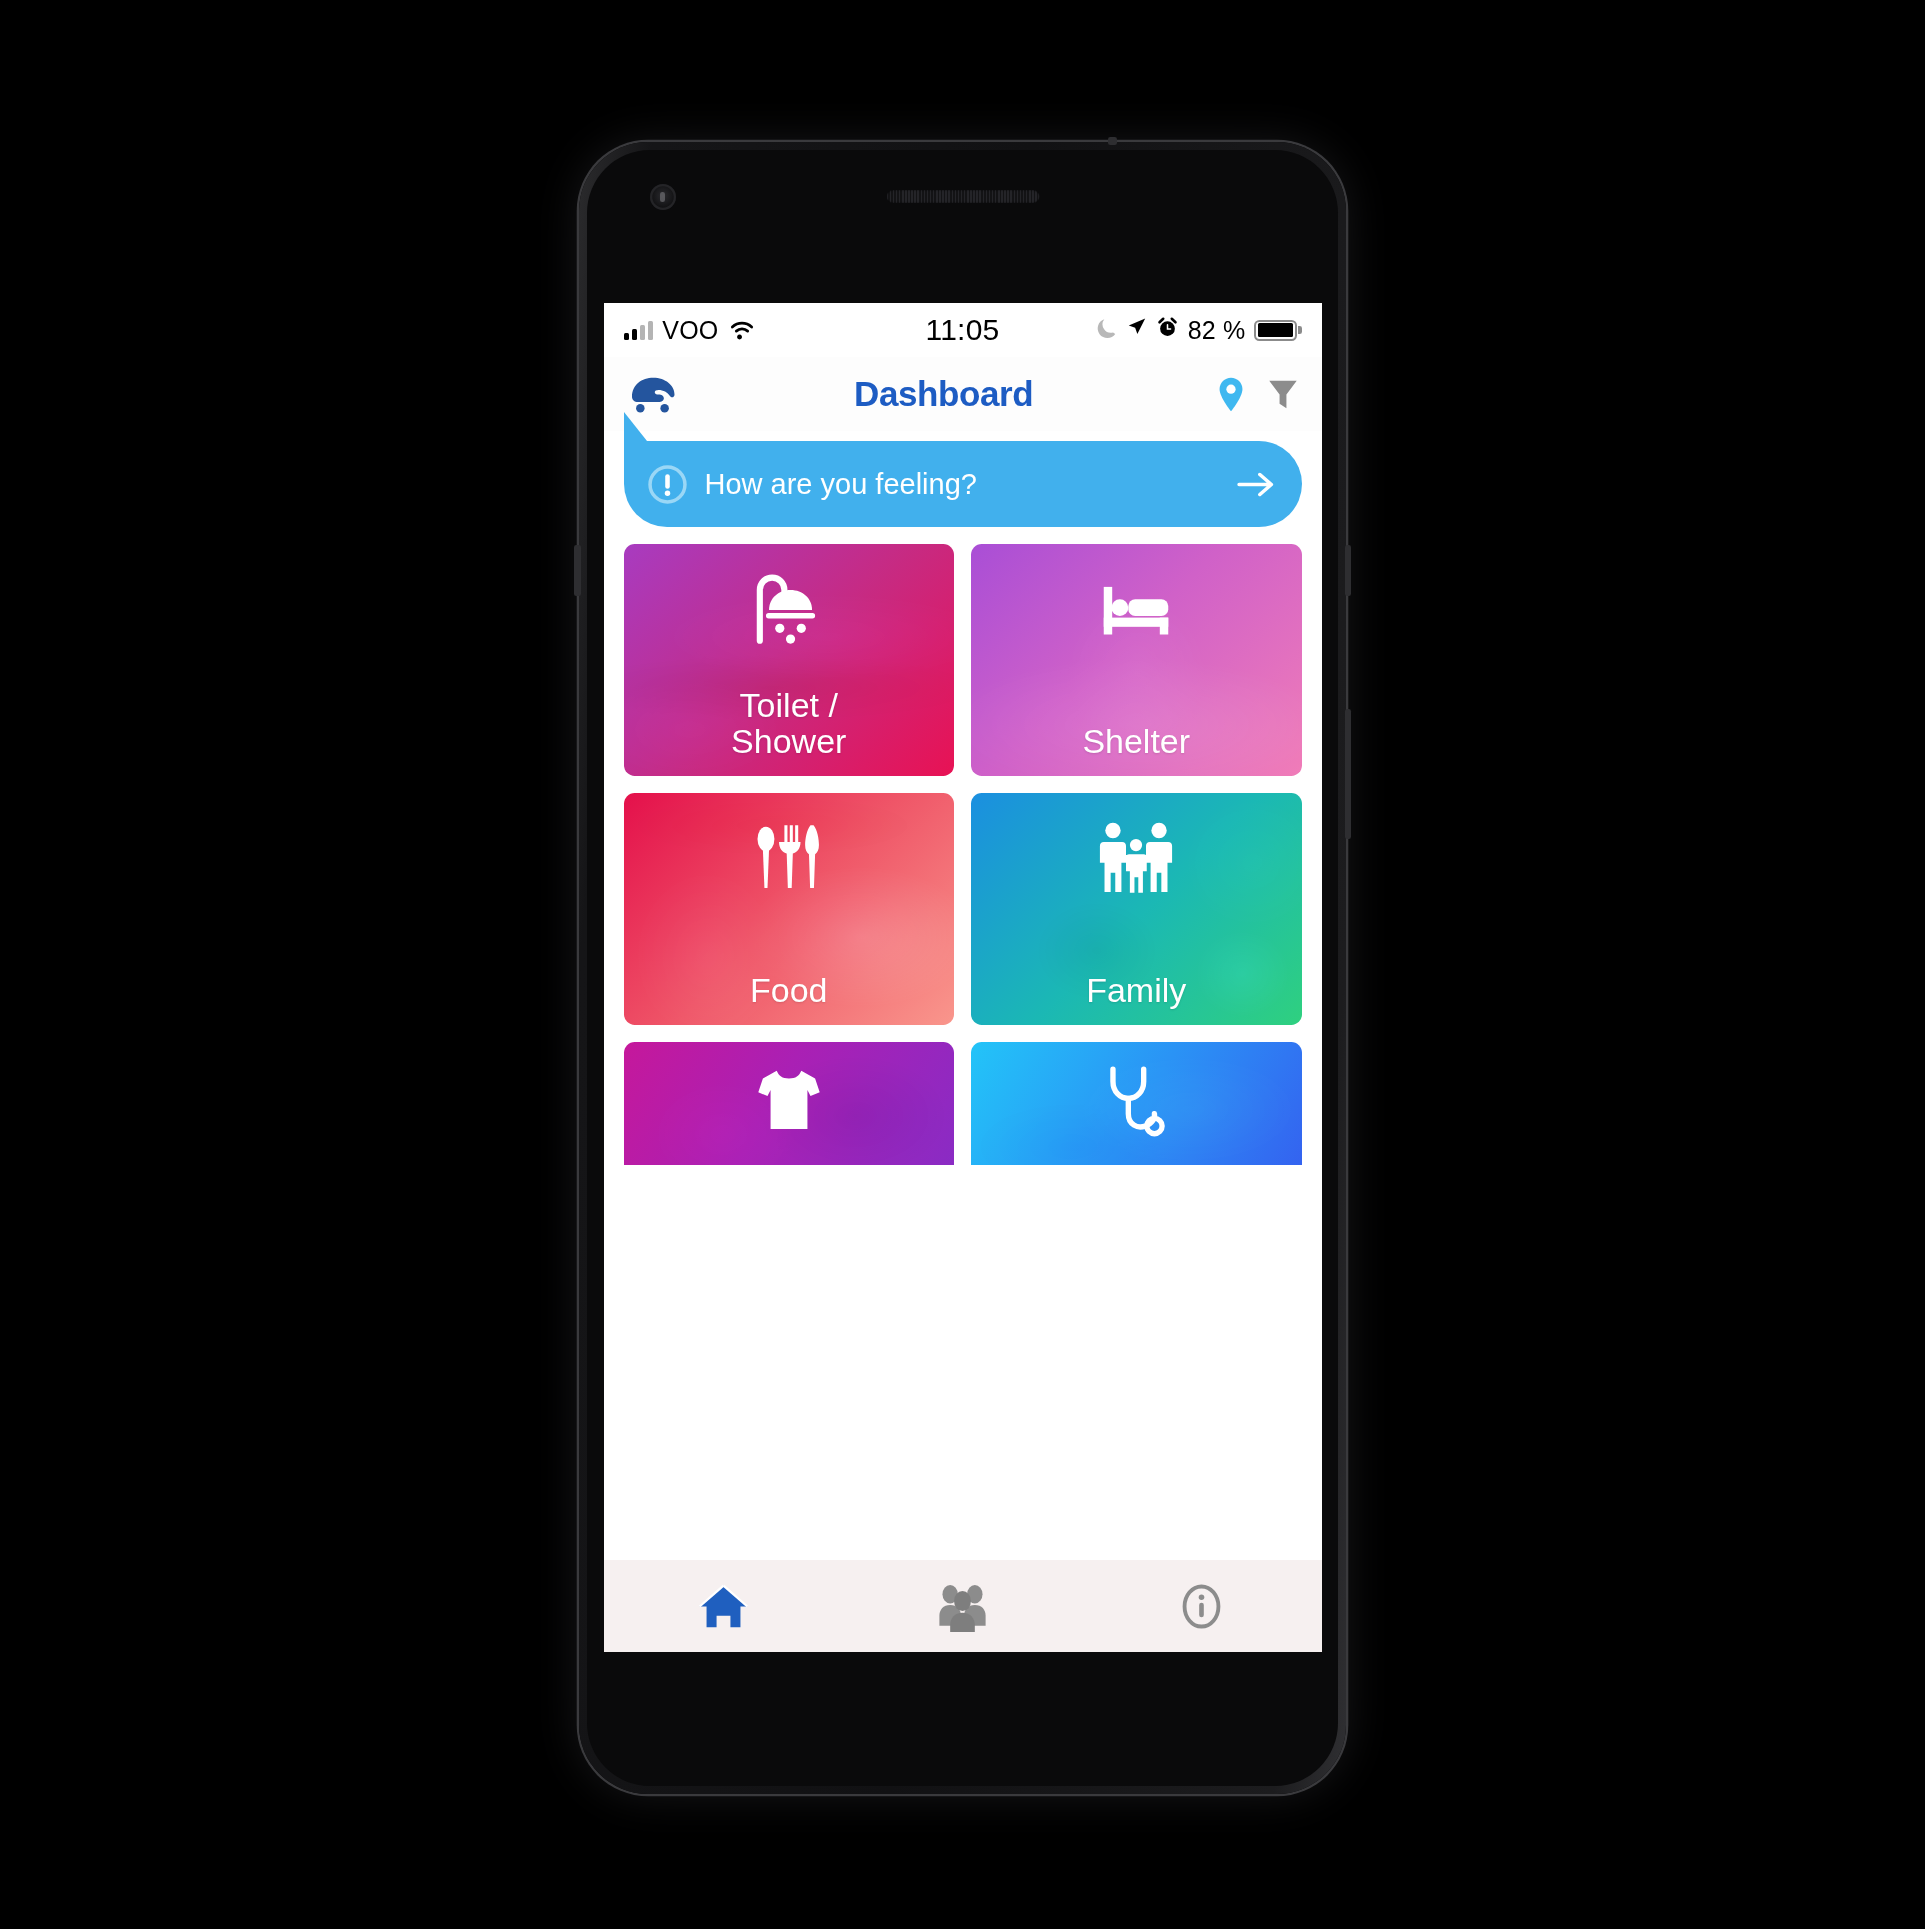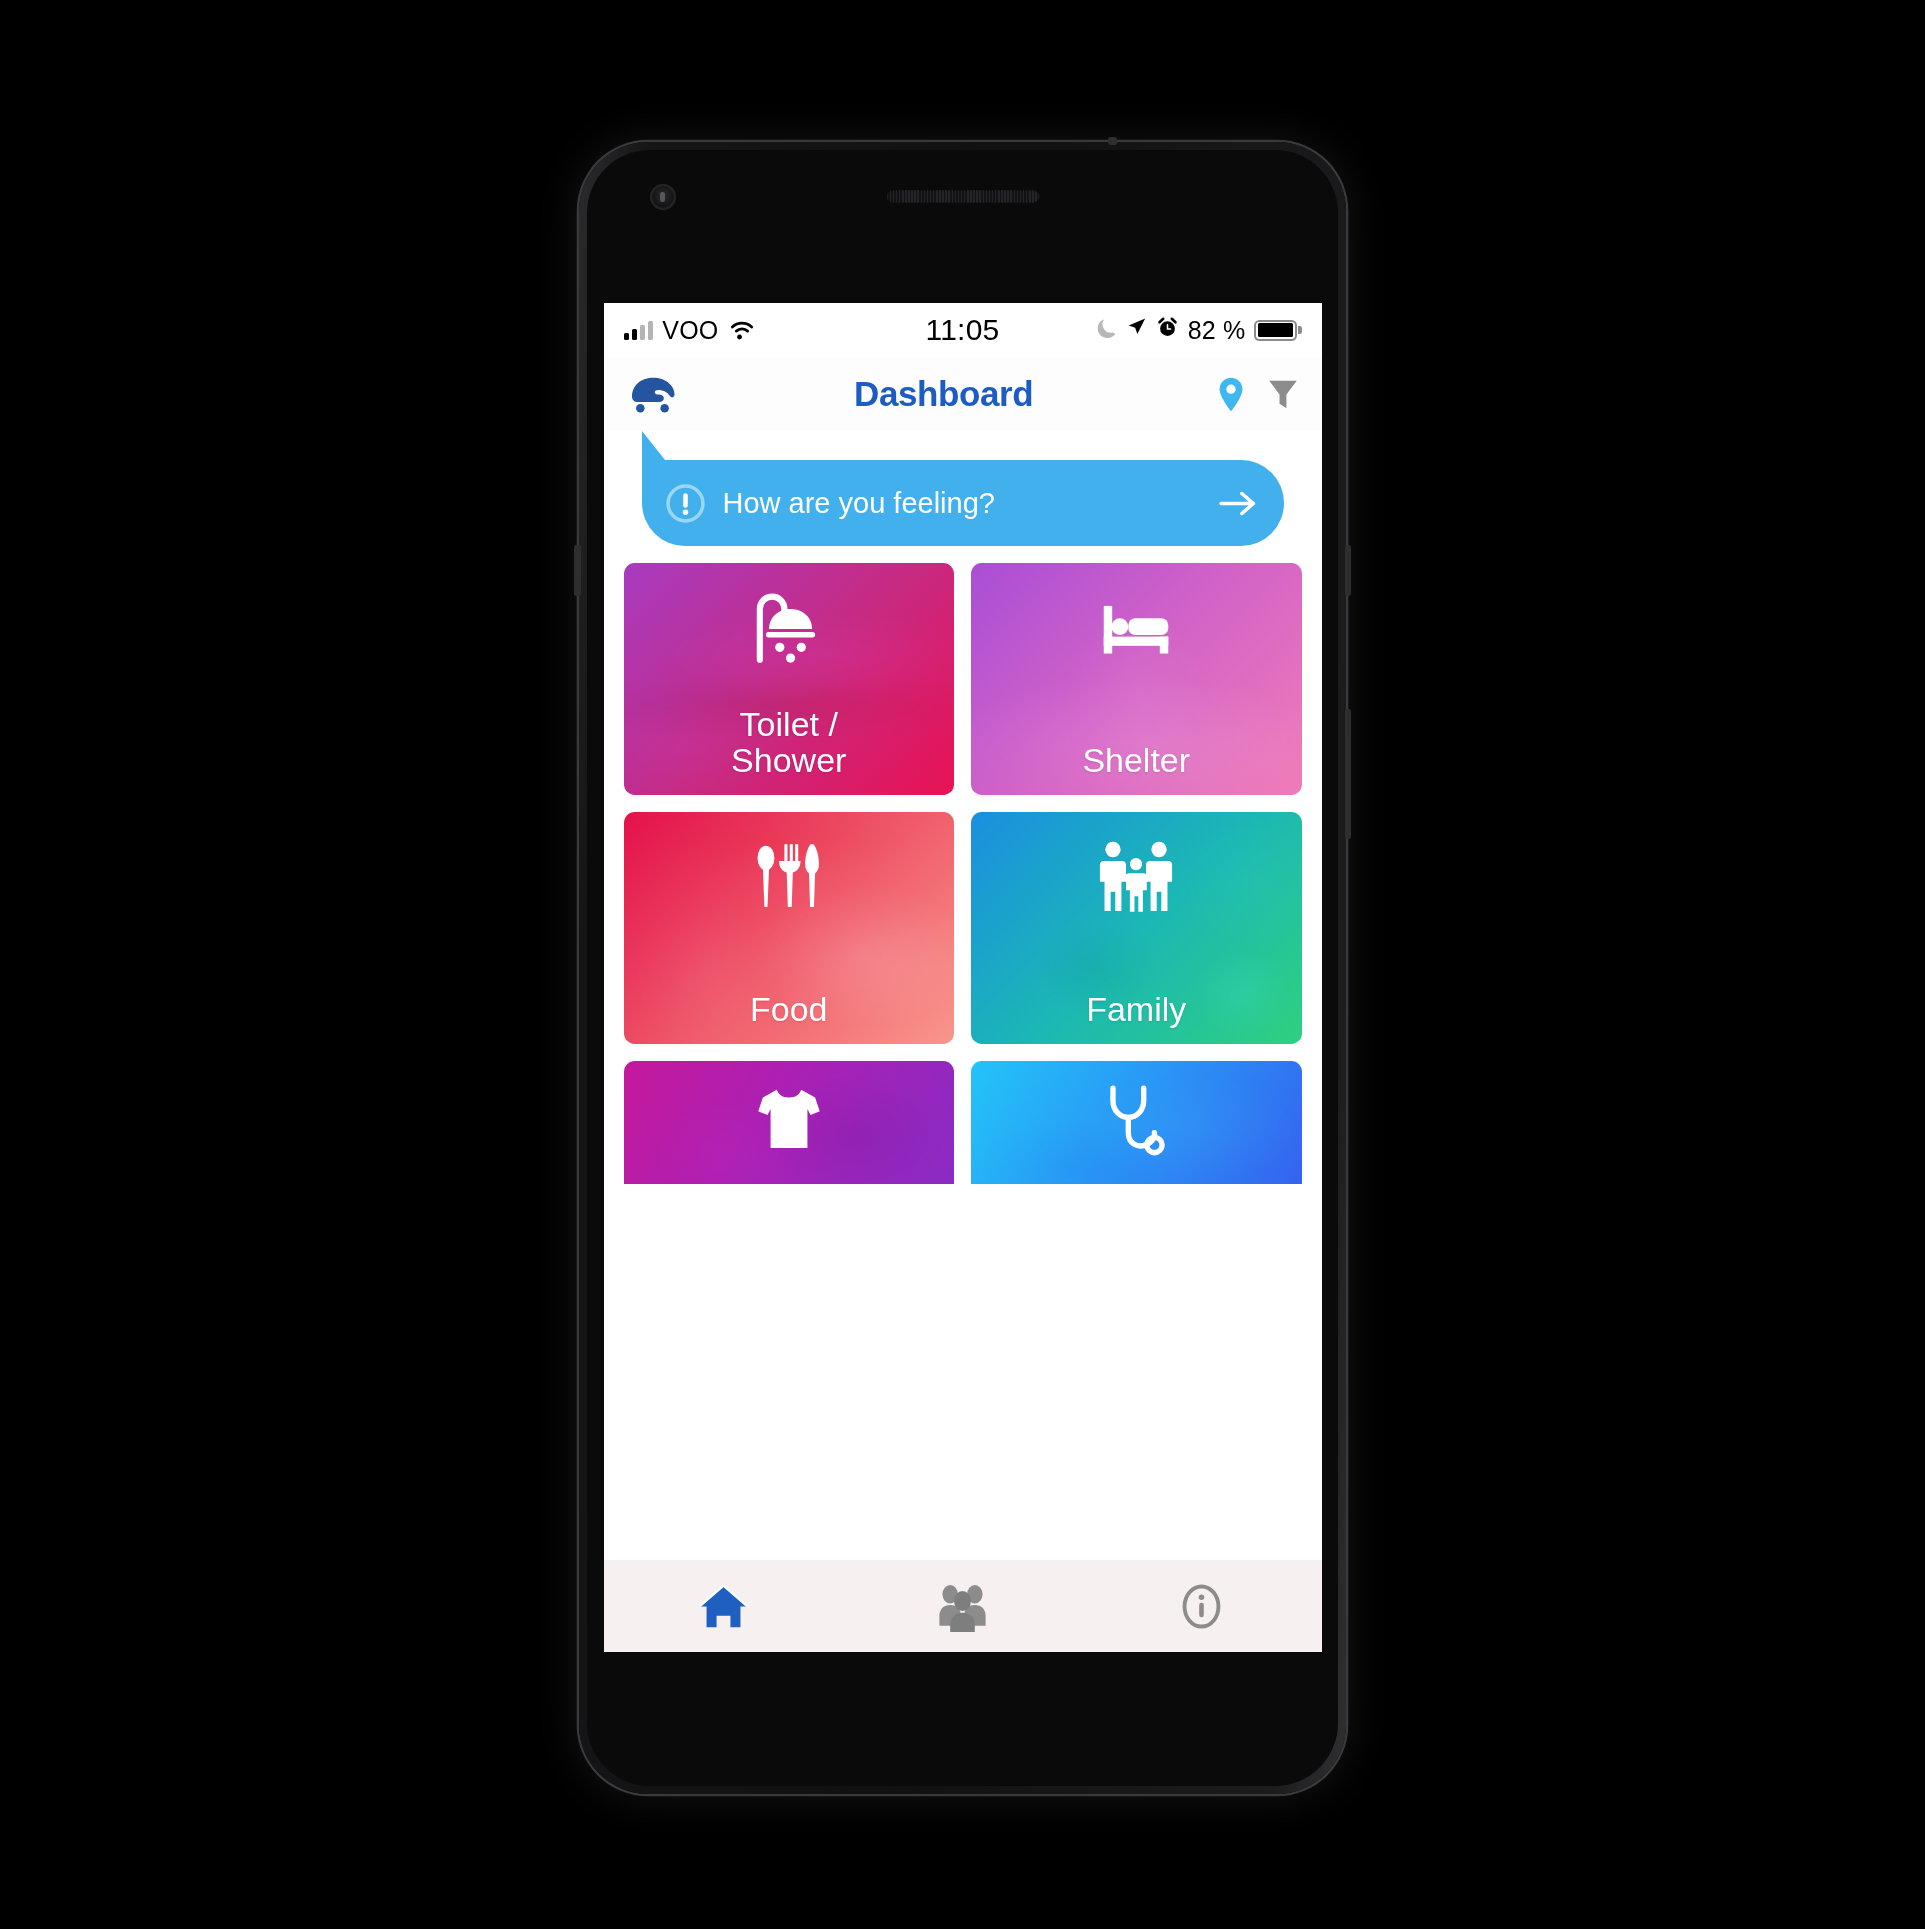--- a/index.html
+++ b/index.html
@@ -151,22 +151,22 @@
     font-size: 35px;
     font-weight: bold;
     letter-spacing: -0.4px;
     margin-left: -7.7px;
   }
   #header-actions { display: flex; align-items: center; gap: 20px; flex: 0 0 auto; }
   .header-icon { width: 32px; height: 37px; display: block; }
 
   
   #feeling-banner-wrap {
-    padding: 0 38px;
-    margin-top: 29px;
+    padding: 0 20px;
+    margin-top: 10px;
     position: relative;
   }
   #feeling-banner {
     position: relative;
     height: 86px;
     background: #41b0ed;
     border-radius: 43px 43px 43px 43px;
     display: flex;
     align-items: center;
     padding: 0 26px 0 23px;

